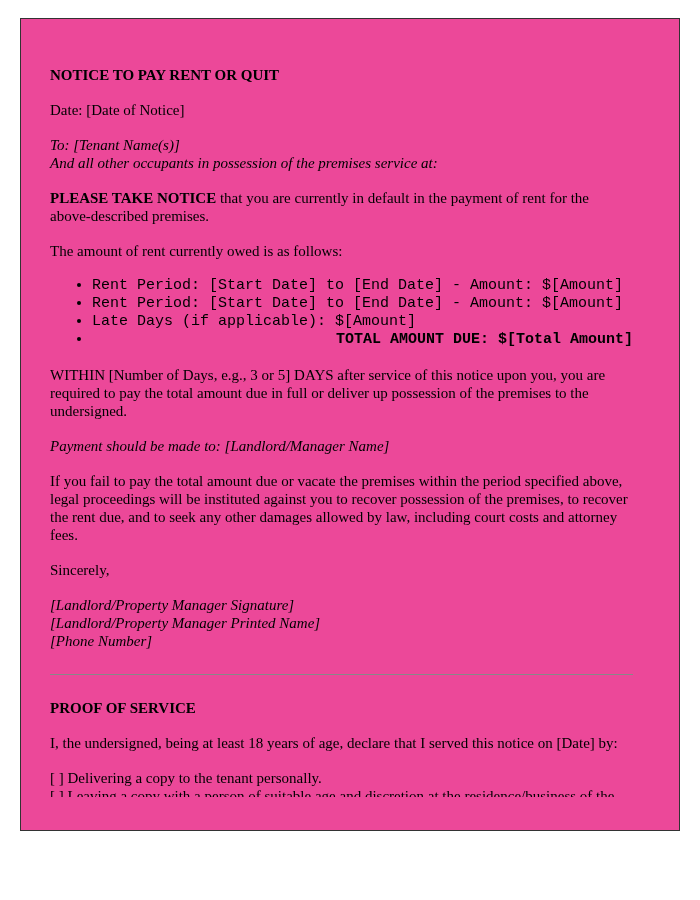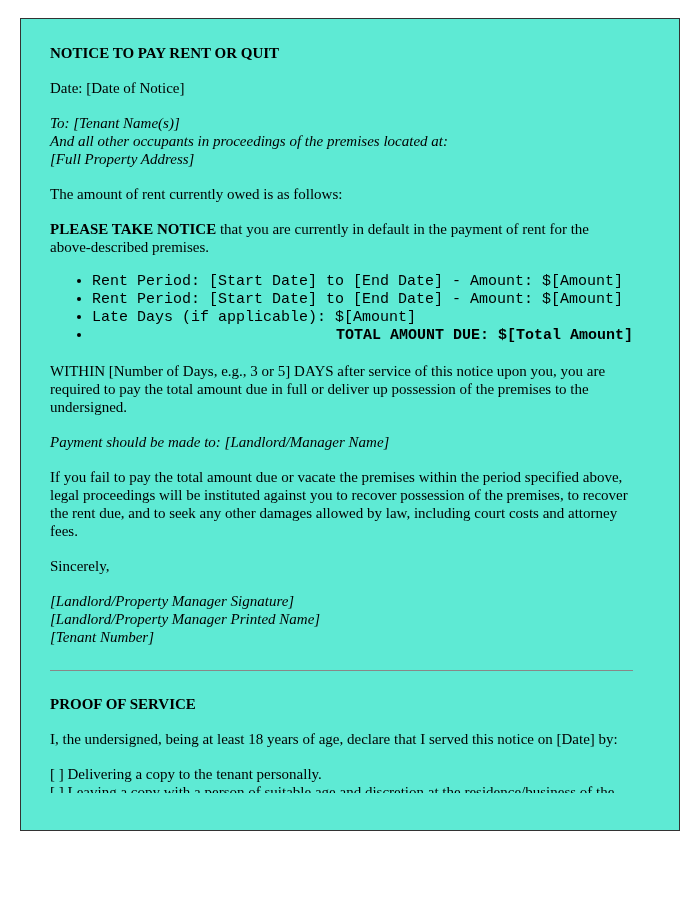--- a/index.html
+++ b/index.html
@@ -10,22 +10,22 @@
     font-family: "Liberation Serif", "DejaVu Serif", serif;
     color: #000000;
   }
   .page-border {
     position: absolute;
     left: 20px;
     top: 18px;
     width: 660px;
     height: 813px;
     border: 1px solid #333333;
-    background: #5eead4;
-    padding: 25px 46px 0 29px;
+    background: #ec4899;
+    padding: 47px 46px 0 29px;
     overflow: hidden;
   }
   .doc {
     font-size: 15px;
     line-height: 18px;
   }
   .doc p, .doc h1, .doc h2, .doc ul {
     margin: 0 0 17px 0;
   }
   .doc h1, .doc h2 {
@@ -60,27 +60,26 @@
 
 <div class="page-border">
   <div class="doc">
 
     <h1>NOTICE TO PAY RENT OR QUIT</h1>
 
     <p>Date: [Date of Notice]</p>
 
     <div class="block-gap">
       <p class="tight">To: [Tenant Name(s)]</p>
-      <p class="tight">And all other occupants in proceedings of the premises located at:</p>
-      <p class="tight">[Full Property Address]</p>
+      <p class="tight">And all other occupants in possession of the premises service at:</p>
     </div>
 
+    <p><span class="bold-lead">PLEASE TAKE NOTICE</span><span> that you are currently in default in the payment of rent for the above-described premises.</span></p>
+
     <p>The amount of rent currently owed is as follows:</p>
-
-    <p><span class="bold-lead">PLEASE TAKE NOTICE</span><span> that you are currently in default in the payment of rent for the above-described premises.</span></p>
 
     <ul class="owed-list">
       <li>Rent Period: [Start Date] to [End Date] - Amount: $[Amount]</li>
       <li>Rent Period: [Start Date] to [End Date] - Amount: $[Amount]</li>
       <li>Late Days (if applicable): $[Amount]</li>
       <li class="total-line">TOTAL AMOUNT DUE: $[Total Amount]</li>
     </ul>
 
     <p>WITHIN [Number of Days, e.g., 3 or 5] DAYS after service of this notice upon you, you are required to pay the total amount due in full or deliver up possession of the premises to the undersigned.</p>
 
@@ -88,21 +87,21 @@
       <p class="tight">Payment should be made to: [Landlord/Manager Name]</p>
     </div>
 
     <p>If you fail to pay the total amount due or vacate the premises within the period specified above, legal proceedings will be instituted against you to recover possession of the premises, to recover the rent due, and to seek any other damages allowed by law, including court costs and attorney fees.</p>
 
     <p>Sincerely,</p>
 
     <div class="block-gap">
       <p class="tight">[Landlord/Property Manager Signature]</p>
       <p class="tight">[Landlord/Property Manager Printed Name]</p>
-      <p class="tight">[Tenant Number]</p>
+      <p class="tight">[Phone Number]</p>
     </div>
 
     <hr class="section-divider">
 
     <h2>PROOF OF SERVICE</h2>
 
     <p>I, the undersigned, being at least 18 years of age, declare that I served this notice on [Date] by:</p>
 
     <p class="tight">[ ] Delivering a copy to the tenant personally.</p>
     <div class="clipped-line">

